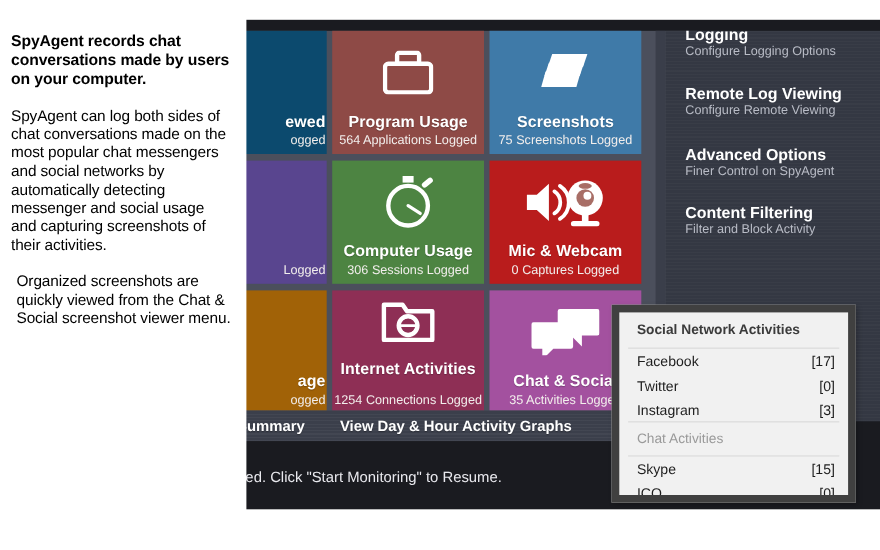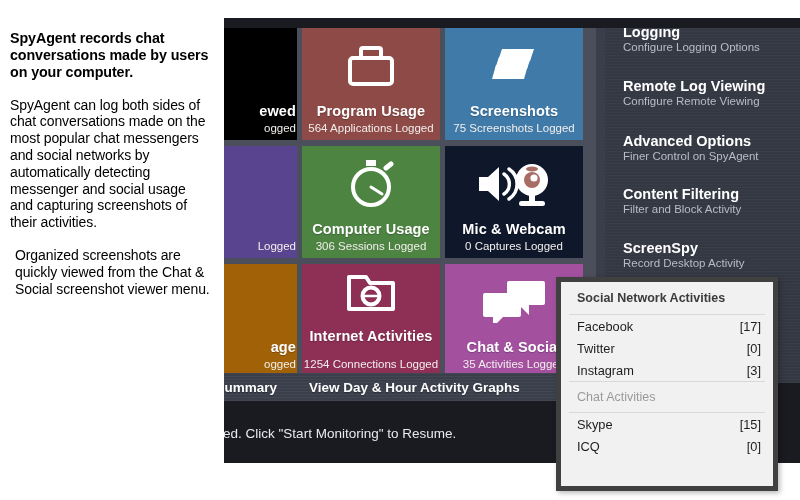--- a/index.html
+++ b/index.html
@@ -85,22 +85,22 @@
     padding:30px 12px 0 10px;box-sizing:border-box;
   }
   #overlay-note p{margin:0 0 16px 0;color:#000000;}
   #note-head{
     font-size:14.3px;font-weight:bold;line-height:1.18;letter-spacing:-.1px;
   }
   #note-body{font-size:14px;line-height:1.2;letter-spacing:-.1px;}
   #note-foot{font-size:14px;line-height:1.2;letter-spacing:-.1px;padding-left:5px;}
   
   #popup{
-    position:absolute;left:556px;top:277px;width:222px;height:214px;
-    background:#f1f1f1;border:5px solid #404040;
+    position:absolute;left:556px;top:277px;width:222px;height:180px;
+    background:#f1f1f1;border:7px solid #404040;
     box-shadow:2px 2px 5px rgba(0,0,0,.28);
     box-sizing:border-box;overflow:hidden;
   }
   #popup .pop-pad{padding-left:16px;padding-right:12px;}
   .pop-header{
     font-size:12.5px;font-weight:bold;color:#3b3b3b;
     padding-top:9px;padding-bottom:9px;
   }
   .pop-group-label{
     font-size:12.5px;color:#9a9a9a;padding-top:8px;padding-bottom:8px;
@@ -111,21 +111,21 @@
     font-size:12.8px;color:#1d1d1d;padding:3.5px 0;
   }
   .pop-row .pr-count{color:#1d1d1d;}
 </style>
 </head>
 <body>
 
 <div id="app-window">
 
   <div id="tile-grid">
-      <div class="tile" style="left: -50px; top: 0px; background: #000000; justify-content: flex-end;">
+      <div class="tile" style="left: -50px; top: 0px; background: #0c4a6e; justify-content: flex-end;">
         <div class="t-icon"></div>
         <div class="t-title" style="text-align: right; width: 100%; padding-right: 2px;">ewed</div>
         <div class="t-sub" style="text-align: right; width: 100%; padding-right: 2px;">ogged</div>
       </div>
       <div class="tile" style="left: 93px; top: 0px; background: rgb(142, 74, 70);">
         <div class="t-icon">
           <svg width="46" height="40" viewBox="0 0 46 40" fill="none" stroke="#fff" stroke-width="4">
       <rect x="13" y="2" width="20" height="10" rx="2"></rect>
       <rect x="2" y="12" width="42" height="26" rx="3"></rect>
           </svg>
@@ -154,21 +154,21 @@
           <svg width="46" height="50" viewBox="0 0 46 50" fill="none" stroke="#fff" stroke-width="4">
       <rect x="18" y="1" width="10" height="6" fill="#fff" stroke="none"></rect>
       <line x1="38" y1="9" x2="43" y2="5" stroke-width="5" stroke-linecap="round"></line>
       <circle cx="23" cy="28" r="18"></circle>
       <line x1="23" y1="28" x2="34" y2="35" stroke-width="3" stroke-linecap="round"></line>
           </svg>
         </div>
         <div class="t-title">Computer Usage</div>
         <div class="t-sub">306 Sessions Logged</div>
       </div>
-      <div class="tile" style="left: 236px; top: 118px; background: #0f172a;">
+      <div class="tile" style="left: 236px; top: 118px; background: #b91c1c;">
         <div class="t-icon">
           <svg width="74" height="44" viewBox="0 0 74 44" fill="#fff">
       <path d="M2 15 L11 15 L22 5 L22 39 L11 29 L2 29 Z"></path>
       <path d="M27 12 a12 12 0 0 1 0 20" fill="none" stroke="#fff" stroke-width="3.4" stroke-linecap="round"></path>
       <path d="M32 7 a18 18 0 0 1 0 30" fill="none" stroke="#fff" stroke-width="3.4" stroke-linecap="round"></path>
       <circle cx="55" cy="18" r="16"></circle>
       <rect x="52" y="32" width="6" height="8"></rect>
       <rect x="42" y="39" width="26" height="5" rx="2.5"></rect>
       <circle cx="55" cy="18" r="8" fill="#a86e66"></circle>
       <circle cx="57" cy="16" r="3.6" fill="#fff"></circle>
@@ -218,24 +218,20 @@
         <div class="mi-sub">Configure Remote Viewing</div>
       </div>
       <div class="menu-item" style="position: absolute; top: 105px; left: 0px;">
         <div class="mi-title">Advanced Options</div>
         <div class="mi-sub">Finer Control on SpyAgent</div>
       </div>
       <div class="menu-item" style="position: absolute; top: 158px; left: 0px;">
         <div class="mi-title">Content Filtering</div>
         <div class="mi-sub">Filter and Block Activity</div>
       </div>
-      <div class="menu-item" style="position: absolute; top: 212px; left: 0px;">
-        <div class="mi-title">ScreenSpy</div>
-        <div class="mi-sub">Record Desktop Activity</div>
-      </div>
     </div>
 
   <div id="bottom-strip">
     <span class="bs-item" id="bs-summary">Activity Summary</span>
     <span class="bs-item" id="bs-graphs">View Day &amp; Hour Activity Graphs</span>
   </div>
 
   <div id="status-bar">
     <span id="status-text">Monitoring Stopped. Click "Start Monitoring" to Resume.</span>
   </div>

